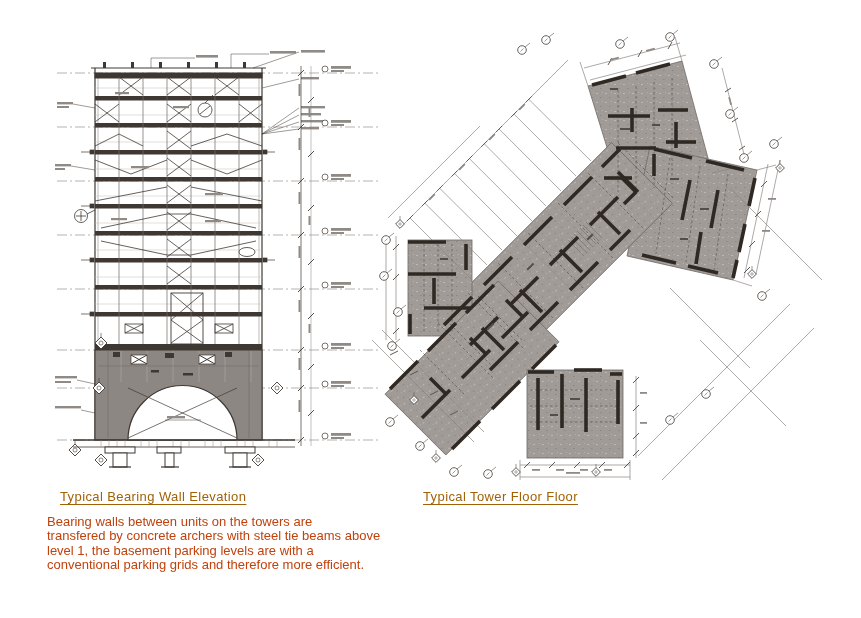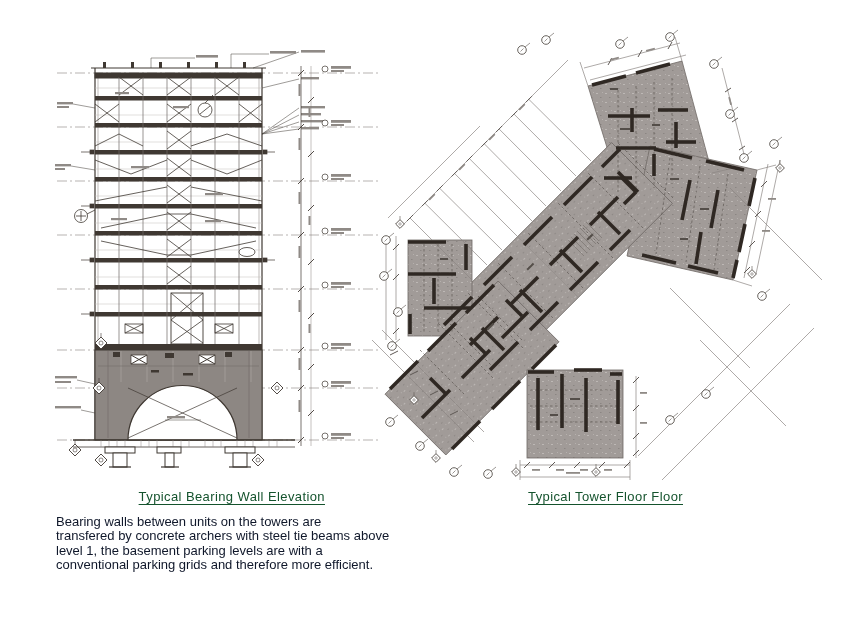--- a/index.html
+++ b/index.html
@@ -3,26 +3,26 @@
 <meta charset="utf-8">
 <style>
   html,body{margin:0;padding:0;background:#ffffff;}
   #canvas{
     position:relative;width:861px;height:618px;background:#ffffff;overflow:hidden;
     font-family:"Liberation Sans","DejaVu Sans",sans-serif;color:#443c36;
   }
   .fig{position:absolute;}
   .fig svg{display:block;}
   .fig-title{
-    position:absolute;font-size:13px;letter-spacing:.4px;color:#14532d;
-    text-decoration:underline;text-underline-offset:3px;text-align:right;
+    position:absolute;font-size:13px;letter-spacing:.4px;color:#a16207;
+    text-decoration:underline;text-underline-offset:3px;text-align:left;
   }
   #caption{
-    position:absolute;left:56px;top:515px;width:400px;
-    font-size:13px;line-height:14.3px;color:#0f172a;white-space:pre-line;
+    position:absolute;left:47px;top:515px;width:400px;
+    font-size:13px;line-height:14.3px;color:#c2410c;white-space:pre-line;
   }
   .tt{fill:#8f8a86;}
   .td{fill:#544e49;}
 </style>
 </head>
 <body>
 
 <div id="canvas">
 
   <div class="fig" style="left:55px;top:48px;">

